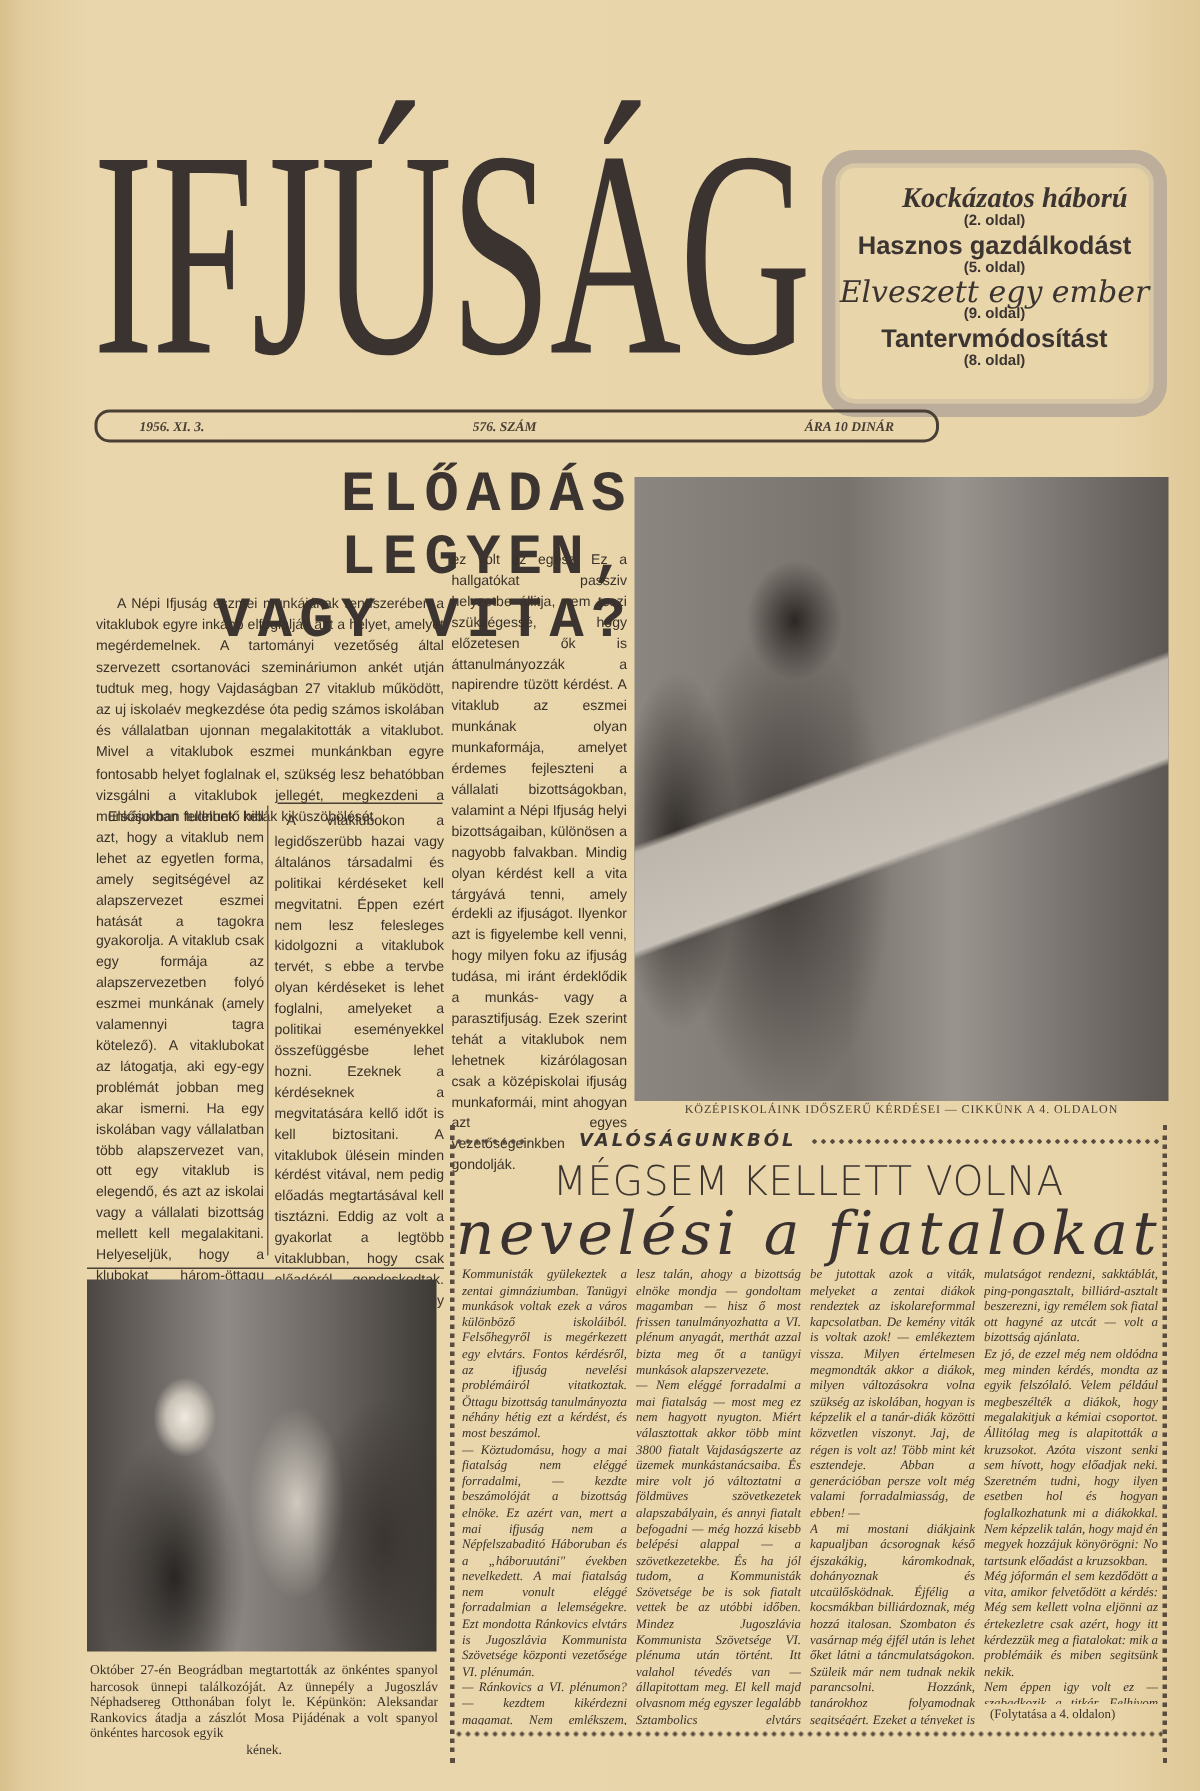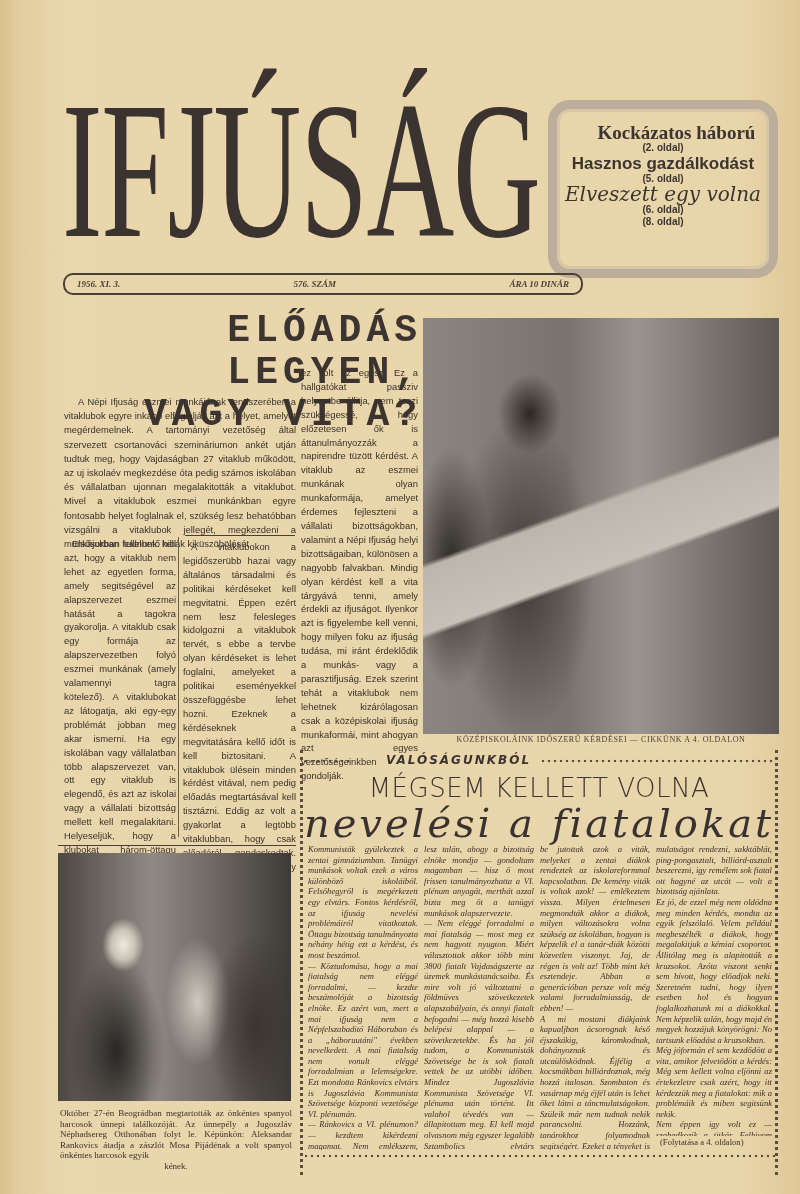--- a/index.html
+++ b/index.html
@@ -17,29 +17,29 @@
     letter-spacing:-2px; color:#3a3330; transform:scaleX(0.62); transform-origin:left top;
     white-space:nowrap; font-weight:400;
   }
   .teaser-box {
     left:548px; top:100px; width:230px; height:178px;
     border:9px solid #bcae9a; border-radius:22px;
     box-shadow: inset 0 0 0 3px #d8c7a6;
     text-align:center; padding-top:14px; box-sizing:border-box;
   }
   .teaser-box .t { font-weight:bold; font-size:17px; line-height:19px; color:#3b3430; font-family:"Liberation Sans", sans-serif; }
-  .teaser-box .t.it { font-family:"Liberation Serif", serif; font-size:19px;padding-left:27px; }
+  .teaser-box .t.it { font-style:italic; font-family:"Liberation Serif", serif; font-size:19px;padding-left:27px; }
   .teaser-box .t.script { font-family:"DejaVu Serif", serif; font-style:italic; font-weight:normal; font-size:20px; }
   .teaser-box .p { font-weight:bold; font-size:10px; line-height:12px; color:#3b3430; }
   .dateline {
-    left:63px; top:273px; width:520px; height:22px; box-sizing:border-box;
+    left:63px; top:273px; width:563px; height:22px; box-sizing:border-box;
     border-top:2px solid #4a3f35; border-bottom:2px solid #4a3f35;
     border-left:2px solid #4a3f35; border-right:2px solid #4a3f35; border-radius:10px;
     font-family:"Liberation Serif", serif; font-style:italic; font-weight:bold; font-size:9px;
-    display:flex; justify-content:space-between; align-items:center; padding:0 12px; color:#4a3f35;
+    display:flex; justify-content:space-between; align-items:center; padding:0 28px; color:#4a3f35;
   }
   .headline {
     left:62px; top:310px; width:360px;
     font-family:Liberation Mono, monospace; font-weight:bold; color:#3b3430;
     letter-spacing:5px; text-align:right;
   }
   .headline .l1 { font-size:38px; line-height:42px; }
   .headline .l2 { font-size:38px; line-height:42px; }
   .body-text {
     font-family:"Liberation Sans", sans-serif; font-size:9.4px; line-height:14.2px; color:#3a3129;
@@ -111,22 +111,23 @@
 </head>
 <body>
 
 <div class="abs masthead-title">IFJÚSÁG</div>
 
 <div class="abs teaser-box">
   <div class="t it">Kockázatos háború</div>
   <div class="p">(2. oldal)</div>
   <div class="t">Hasznos gazdálkodást</div>
   <div class="p">(5. oldal)</div>
-  <div class="t script">Elveszett egy volna</div>
-  <div class="p">(6. oldal)</div>
+  <div class="t script">Elveszett egy ember</div>
+  <div class="p">(9. oldal)</div>
+  <div class="t">Tantervmódosítást</div>
   <div class="p">(8. oldal)</div>
 </div>
 
 <div class="abs dateline">
   <span>1956. XI. 3.</span>
   <span>576. SZÁM</span>
   <span>ÁRA 10 DINÁR</span>
 </div>
 
 <div class="abs headline">

